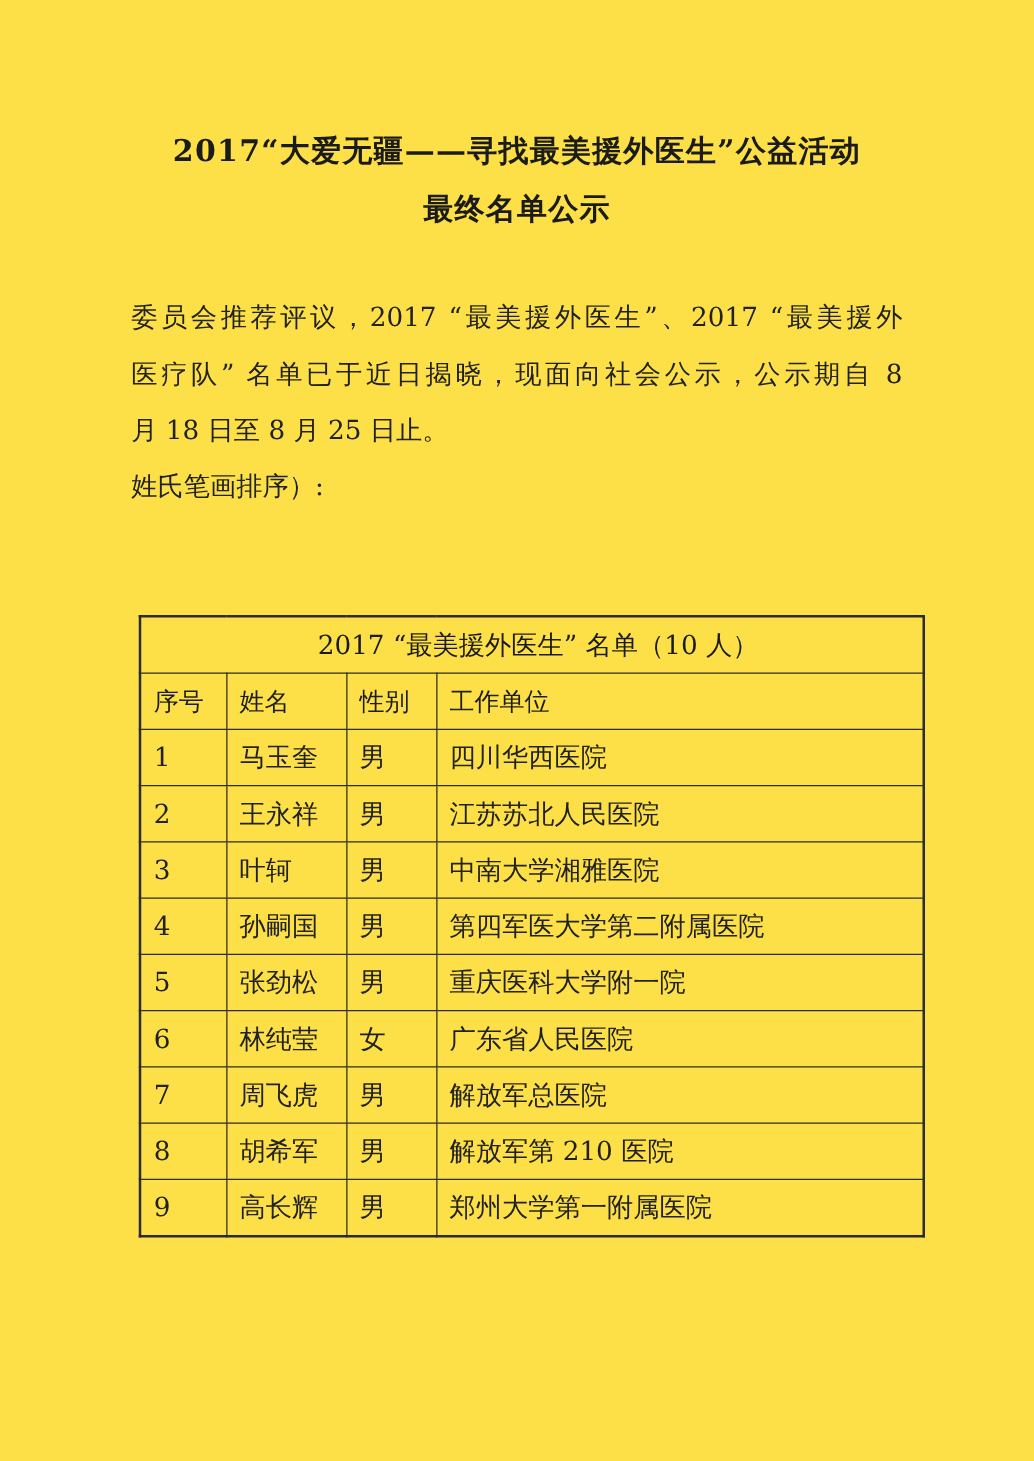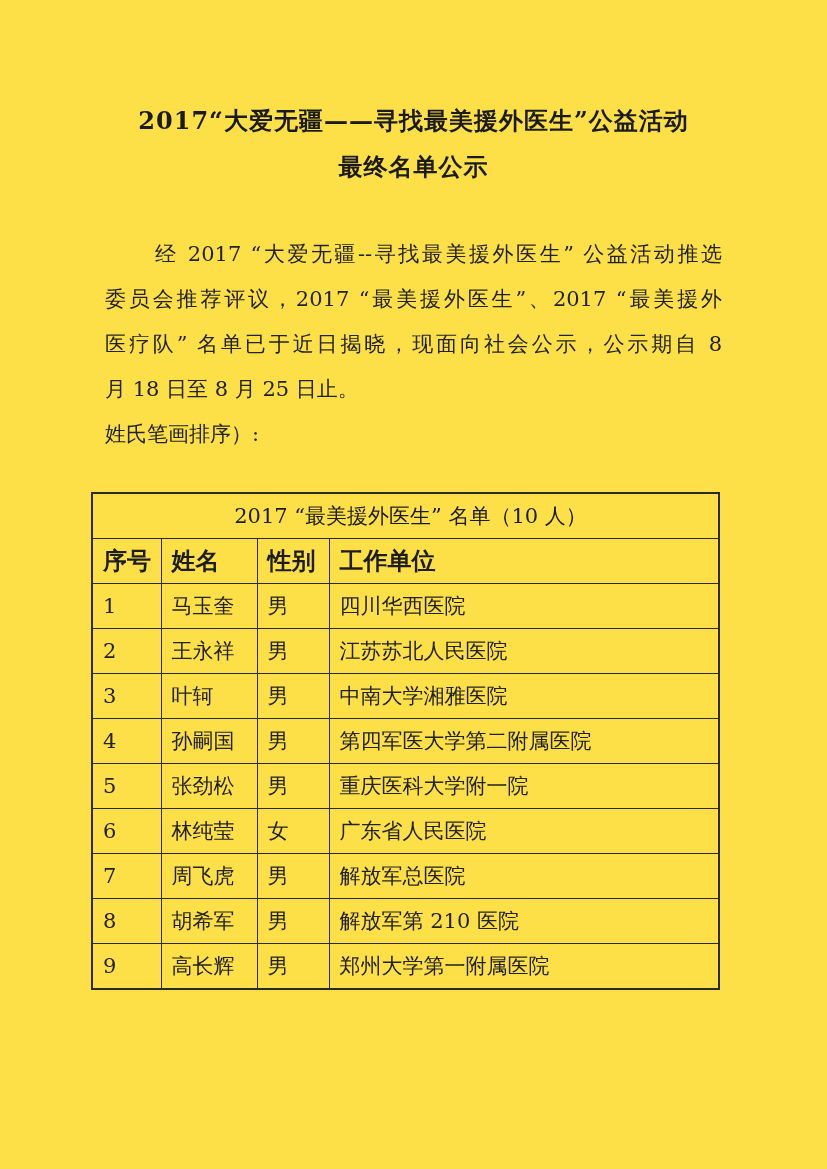--- a/index.html
+++ b/index.html
@@ -19,21 +19,21 @@
     color:#1b1b1b;
   }
   .body-text{
     position:absolute;top:232px;left:105px;width:617px;
     font-size:21px;line-height:45px;color:#222222;
   }
   .line{margin:0;padding:0;}
   .j{text-align:justify;text-align-last:justify;}
   .indent{text-indent:50px;}
   table.roster{
-    position:absolute;top:492px;left:91px;width:627px;
+    position:absolute;top:492px;left:111px;width:627px;
     border-collapse:collapse;table-layout:fixed;
     border:2px solid #2b2b2b;
   }
   table.roster th,table.roster td{
     border:1.5px solid #2b2b2b;
     padding:0 0 0 10px;
     height:44px;
     vertical-align:middle;
     font-weight:normal;
     overflow:hidden;
@@ -42,42 +42,41 @@
   th.caption-cell{
     text-align:center;
     font-size:21px;font-weight:bold;
     padding:0;
     color:#1b1b1b;
     font-family:"DejaVu Serif","Liberation Serif",serif;
   }
   tr.cols th{
     text-align:left;
     font-family:"DejaVu Sans","Liberation Sans",sans-serif;
-    font-weight:700;
-    font-size:24px;
+    font-weight:400;
+    font-size:20px;
     color:#1d1d1d;
   }
   table.roster td{
     font-size:21px;
     font-family:"DejaVu Serif","Liberation Serif",serif;
     color:#222222;
   }
 </style>
 </head>
 <body>
 
 <div class="page">
 
   <div class="doc-title">
     <div>2017“大爱无疆——寻找最美援外医生”公益活动</div>
     <div>最终名单公示</div>
   </div>
 
   <div class="body-text">
-    <p class="line indent j">经 2017 “大爱无疆--寻找最美援外医生” 公益活动推选</p>
     <p class="line j">委员会推荐评议，2017 “最美援外医生”、2017 “最美援外</p>
     <p class="line j">医疗队” 名单已于近日揭晓，现面向社会公示，公示期自 8</p>
     <p class="line">月 18 日至 8 月 25 日止。</p>
     <p class="line">姓氏笔画排序）:</p>
   </div>
 
   <table class="roster">
     <colgroup>
       <col style="width:69px">
       <col style="width:96px">

